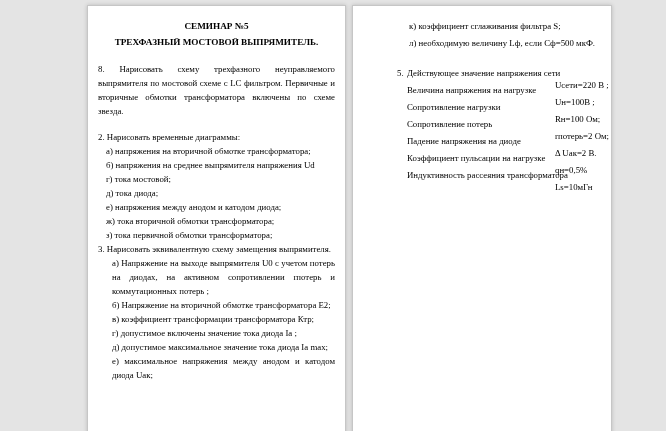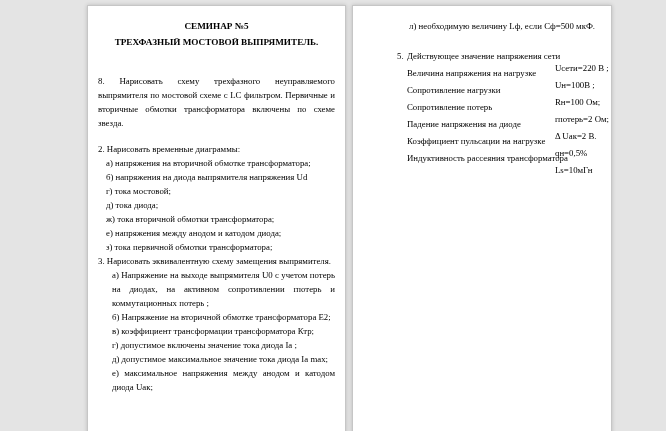--- a/index.html
+++ b/index.html
@@ -26,21 +26,21 @@
     box-sizing:border-box;
   }
   .page1{ left:87px;  width:259px; }
   .page2{ left:352px; width:260px; }
   .inner{
     padding:12px 10px 0 10px;
     font-size:8.8px;
     line-height:14px;
     color:#000;
   }
-  .titles{ margin-bottom:24px; }
+  .titles{ margin-bottom:12px; }
   .title{
     text-align:center;
     font-weight:bold;
     font-size:9.2px;
     line-height:16px;
   }
   .para{ margin:0; }
   .just{ text-align:justify; }
   .task1{ margin-bottom:12px; }
   .task2-item{ padding-left:8px; }
@@ -78,41 +78,42 @@
     <div class="inner">
       <div class="titles">
         <div class="title">СЕМИНАР №5</div>
         <div class="title">ТРЕХФАЗНЫЙ МОСТОВОЙ  ВЫПРЯМИТЕЛЬ.</div>
       </div>
 
       <p class="para just task1">8. Нарисовать схему трехфазного неуправляемого выпрямителя по мостовой схеме с LC фильтром. Первичные и вторичные обмотки трансформатора включены по схеме звезда.</p>
 
       <p class="para">2. Нарисовать временные диаграммы:</p>
       <div class="task2-item">а) напряжения на вторичной обмотке трансформатора;</div>
-      <div class="task2-item">б) напряжения на диода выпрямителя напряжения Ud</div>
+      <div class="task2-item">б) напряжения на среднее выпрямителя напряжения Ud</div>
       <div class="task2-item">г) тока мостовой;</div>
       <div class="task2-item">д) тока диода;</div>
+      <div class="task2-item">е) напряжения между анодом и катодом диода;</div>
       <div class="task2-item">ж) тока вторичной обмотки трансформатора;</div>
-      <div class="task2-item">е) напряжения между анодом и катодом диода;</div>
       <div class="task2-item">з) тока первичной обмотки трансформатора;</div>
 
       <p class="para">3. Нарисовать эквивалентную схему замещения выпрямителя.</p>
 
       <div class="task4-item">а) Напряжение на выходе выпрямителя U0 с учетом потерь на диодах, на активном сопротивлении rпотерь и коммутационных потерь ;</div>
       <div class="task4-item">б) Напряжение на вторичной обмотке трансформатора E2;</div>
       <div class="task4-item">в) коэффициент трансформации трансформатора Ктр;</div>
       <div class="task4-item">г) допустимое включены значение тока диода Ia ;</div>
       <div class="task4-item">д) допустимое максимальное значение тока диода Ia max;</div>
       <div class="task4-item">е) максимальное напряжения между анодом и катодом диода Uак;</div>
 
     </div>
   </div>
 
   <div class="page page2">
     <div class="inner">
+      <div class="p2-top">к) коэффициент сглаживания фильтра S;</div>
       <div class="p2-top">л) необходимую величину Lф, если Cф=500 мкФ.</div>
 
       <div class="params">
         <div class="param-row first">
           <span class="p5-prefix">5.</span><span>Действующее значение напряжения сети</span>
           <span class="param-value">Uсети=220 В ;</span>
         </div>
         <div class="param-row">
           <span>Величина напряжения на нагрузке</span>
           <span class="param-value">Uн=100В ;</span>

